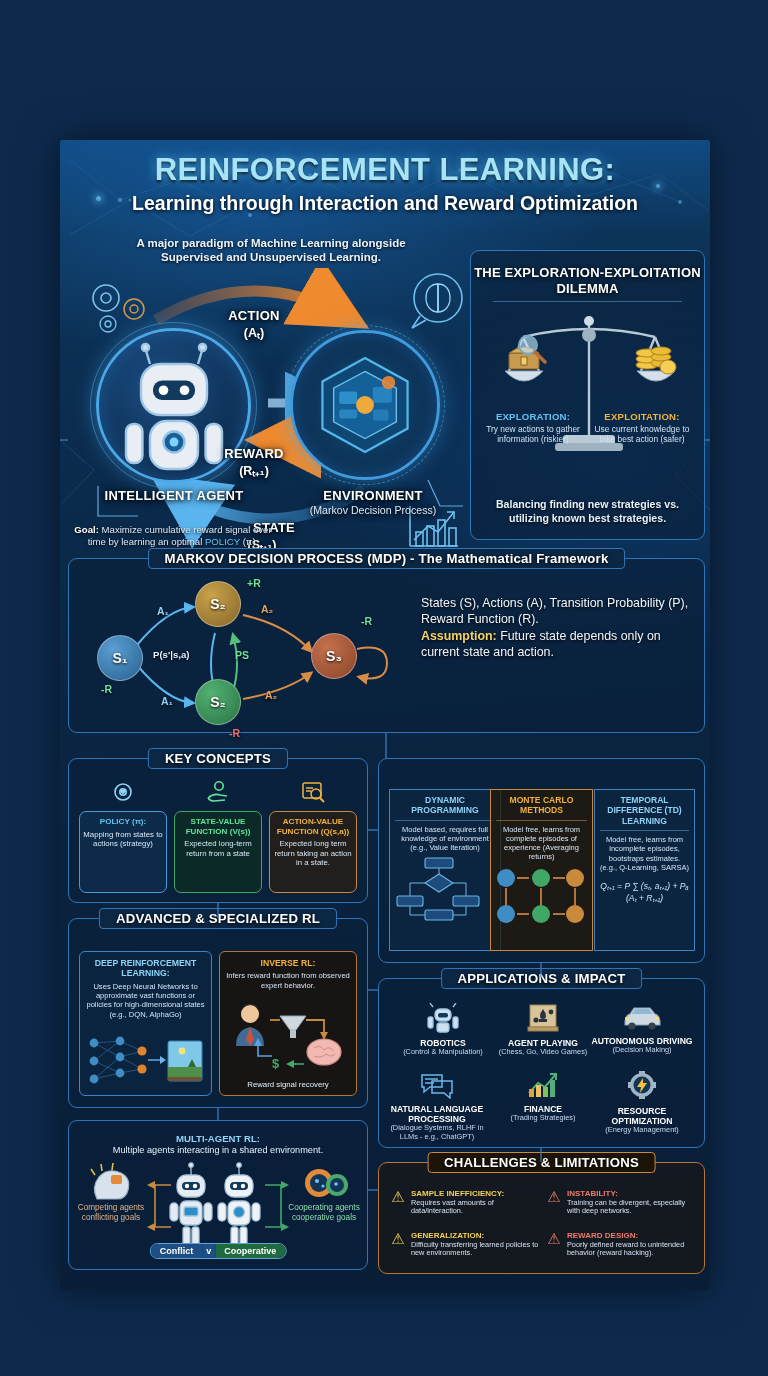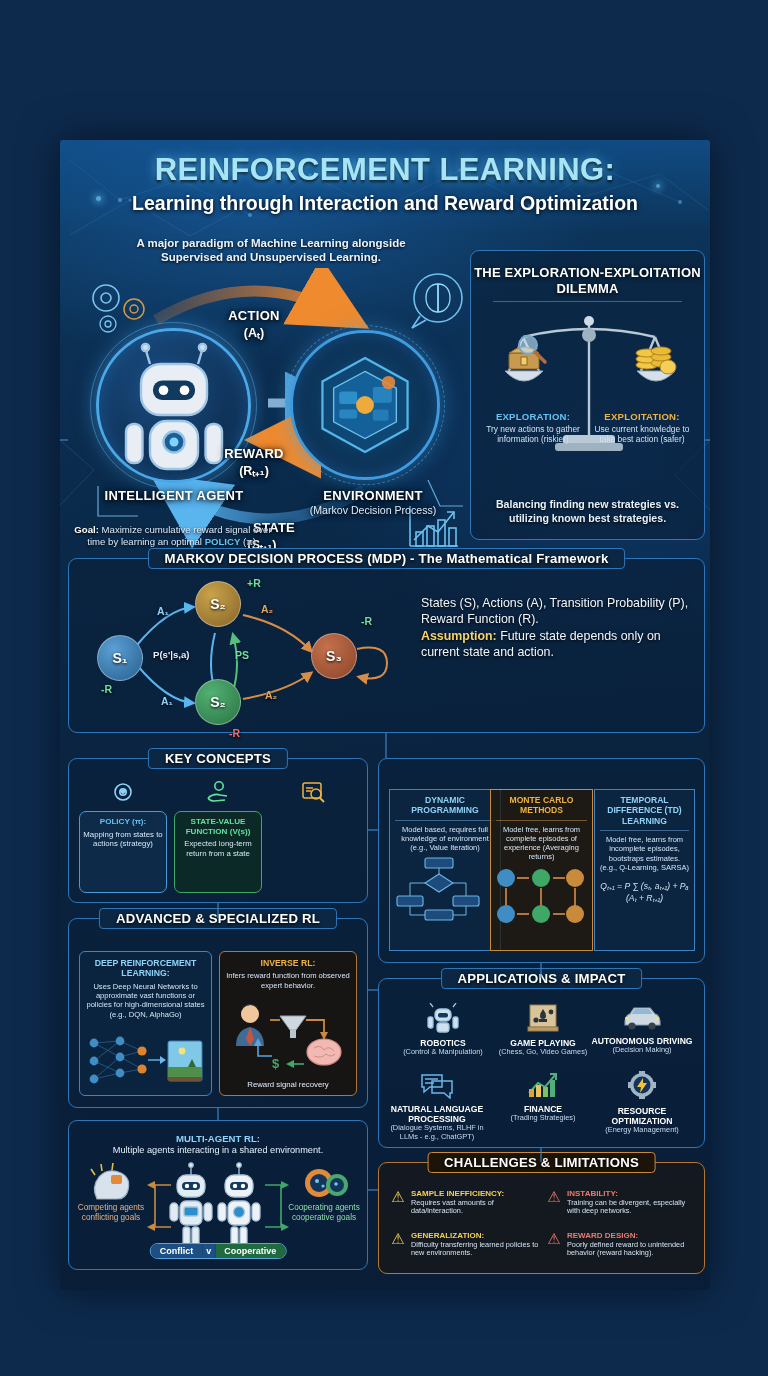--- a/index.html
+++ b/index.html
@@ -55,21 +55,21 @@
      border:3px solid #3f9ade;box-shadow:0 0 22px rgba(60,160,230,.5),inset 0 0 20px rgba(35,120,200,.55);}
   .envC:after{content:"";position:absolute;inset:-8px;border:1.6px dashed rgba(80,190,250,.5);border-radius:50%;}
   .hexIn{position:absolute;left:50%;top:50%;transform:translate(-50%,-50%);}
   .lbl{position:absolute;text-align:center;color:#fff;font-weight:bold;
        text-shadow:0 1px 4px #000,0 0 8px rgba(0,0,0,.8);}
   .lbl.big{font-size:13px;letter-spacing:.3px;}
   .lbl.mid{font-size:12.5px;}
   .goal{position:absolute;font-size:9.6px;line-height:11.6px;color:#dbe9f8;
         text-align:center;text-shadow:0 1px 3px #000;}
   .goal b{color:#fff;}
-  .goal .pol{color:#5fc8f5;font-weight:bold;}
+  .goal .pol{color:#5fc8f5;font-weight:normal;}
 
   
   #dilemma{left:410px;top:110px;width:235px;height:290px;}
   .dtitle{position:absolute;top:14px;width:100%;text-align:center;
           font-size:13px;font-weight:bold;color:#fff;line-height:16px;
           letter-spacing:.2px;text-shadow:0 1px 4px #000;}
   .dline{position:absolute;top:50px;left:22px;right:22px;height:1px;background:rgba(110,180,240,.45);}
   .expL{position:absolute;left:12px;top:160px;width:100px;text-align:center;}
   .expR{position:absolute;right:12px;top:160px;width:100px;text-align:center;}
   .expHd{font-size:9.6px;font-weight:bold;letter-spacing:.2px;}
@@ -438,20 +438,24 @@
     </div>
 
     <div class="kcard k1">
       <div class="kh">POLICY (π):</div>
       <div class="kb">Mapping from states to actions (strategy)</div>
     </div>
     <div class="kcard k2">
       <div class="kh">STATE-VALUE FUNCTION (V(s))</div>
       <div class="kb">Expected long-term return from a state</div>
     </div>
+    <div class="kcard k3">
+      <div class="kh">ACTION-VALUE FUNCTION (Q(s,a))</div>
+      <div class="kb">Expected long term return taking an action in a state.</div>
+    </div>
   </div>
 
   <div class="panel" id="learn">
 
     <div class="lcol lc1">
       <div class="lh">DYNAMIC PROGRAMMING</div>
       <div class="lsep"></div>
       <div class="lb">Model based, requires full knowledge of environment (e.g., Value Iteration)</div>
       <svg width="88" height="66" viewBox="0 0 88 66" style="margin-top:4px">
         <g fill="#1d4c7c" stroke="#6cb6e8" stroke-width="1.1">
@@ -681,21 +685,21 @@
         <rect x="4" y="2" width="26" height="22" fill="#d9c49a" stroke="#9a7f4f"></rect>
         <rect x="2" y="24" width="30" height="4" fill="#b99c66" stroke="#9a7f4f"></rect>
         <g fill="#2a3440">
           <path d="M17,6 l3,5 h-6 z"></path>
             <circle cx="17" cy="13" r="3"></circle>
             <rect x="13" y="16" width="8" height="3"></rect>
           <circle cx="10" cy="17" r="2.6"></circle>
             <circle cx="25" cy="9" r="2.4"></circle>
         </g>
         </svg>
-      <div class="at">GAME PLAYING</div>
+      <div class="at">AGENT PLAYING</div>
       <div class="as2">(Chess, Go, Video Games)</div>
     </div>
 
     <div class="acell" style="left:211px;top:24px;">
       <svg class="aicon" width="40" height="28" viewBox="0 0 40 28">
         <path d="M3,18 q1,-6 5,-7 l4,-6 h16 l5,6 q4,1 5,7 v4 h-35z" fill="#cfd9e2" stroke="#8fa3b4" stroke-width="1.1"></path>
         <path d="M13,6 h14 l3.6,5 h-21z" fill="#8fb9d8"></path>
         <circle cx="10" cy="23" r="3.6" fill="#36424f"></circle>
           <circle cx="30" cy="23" r="3.6" fill="#36424f"></circle>
         <rect x="3" y="14" width="4" height="3" rx="1.2" fill="#f5e07a"></rect>

